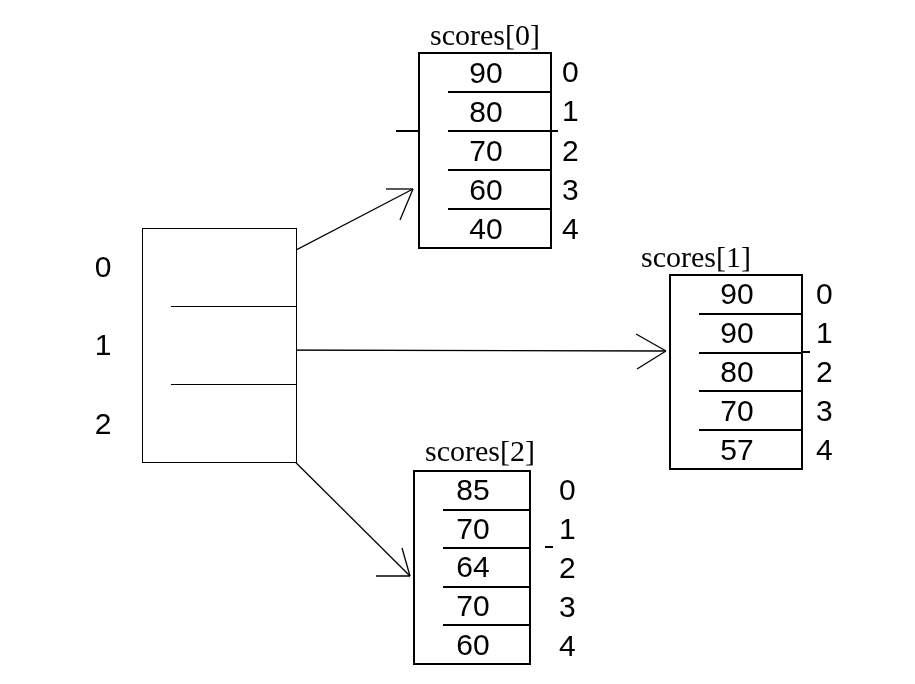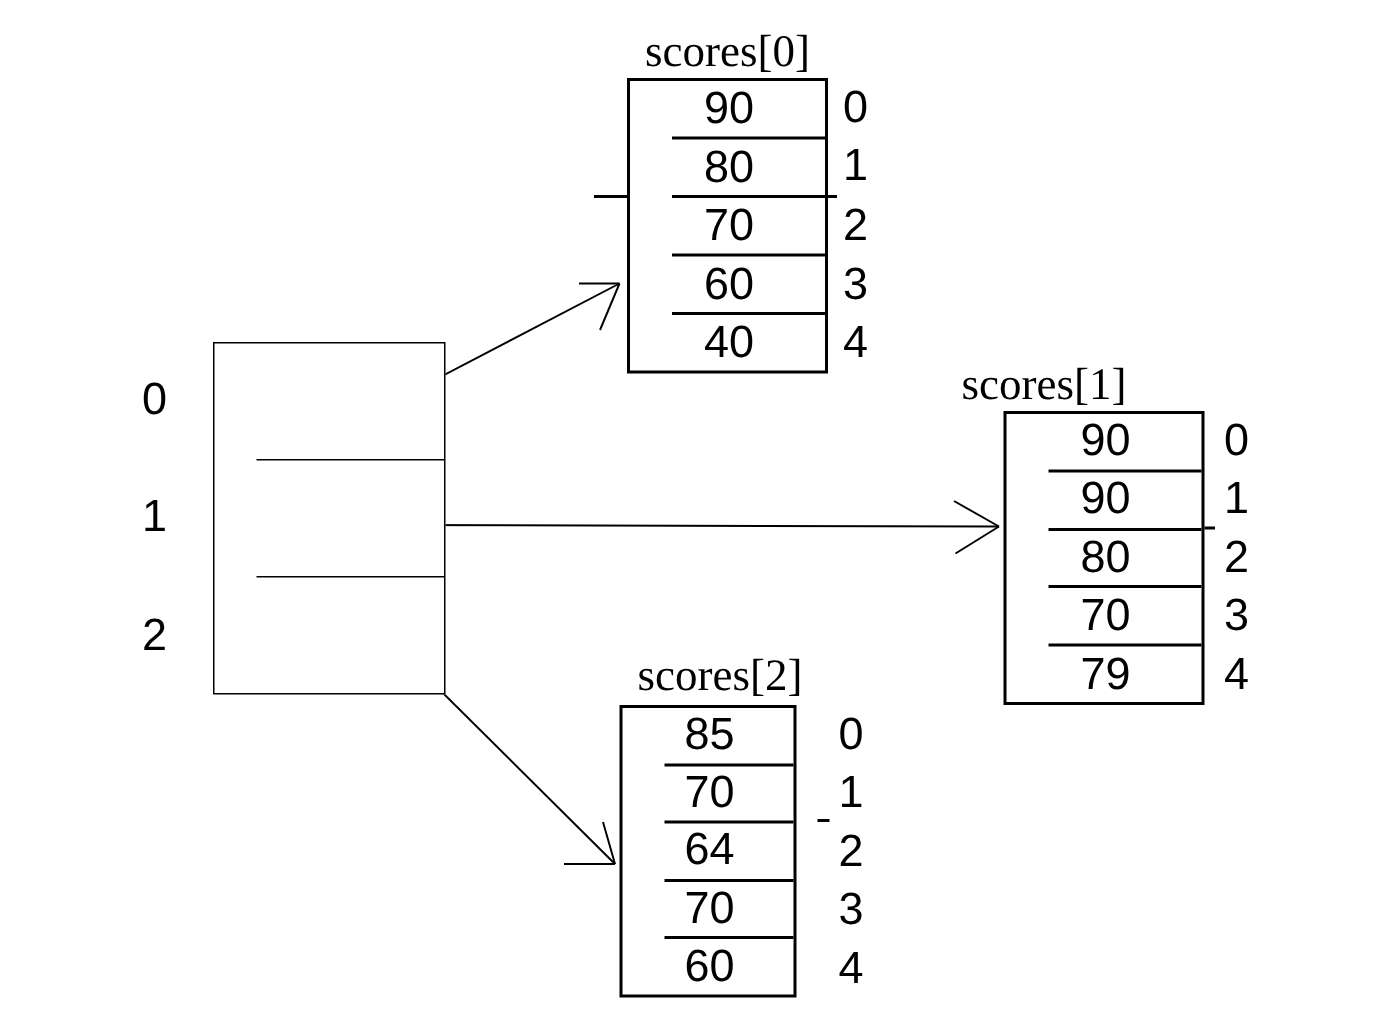--- a/index.html
+++ b/index.html
@@ -96,21 +96,21 @@
     <span>4</span>
   </div>
 
   <div class="title" style="left:629px;top:241px;width:134px;">scores[1]</div>
 
   <div class="grid" style="left:669px;top:274px;width:134px;height:196px;">
     <div class="cell valcell">90</div>
     <div class="cell valcell">90</div>
     <div class="cell valcell">80</div>
     <div class="cell valcell">70</div>
-    <div class="cell valcell">79</div>
+    <div class="cell valcell">57</div>
   </div>
 
   <div class="idxcol" style="left:816px;top:274px;width:34px;height:196px;">
     <span>0</span>
     <span>1</span>
     <span>2</span>
     <span>3</span>
     <span>4</span>
   </div>
 

